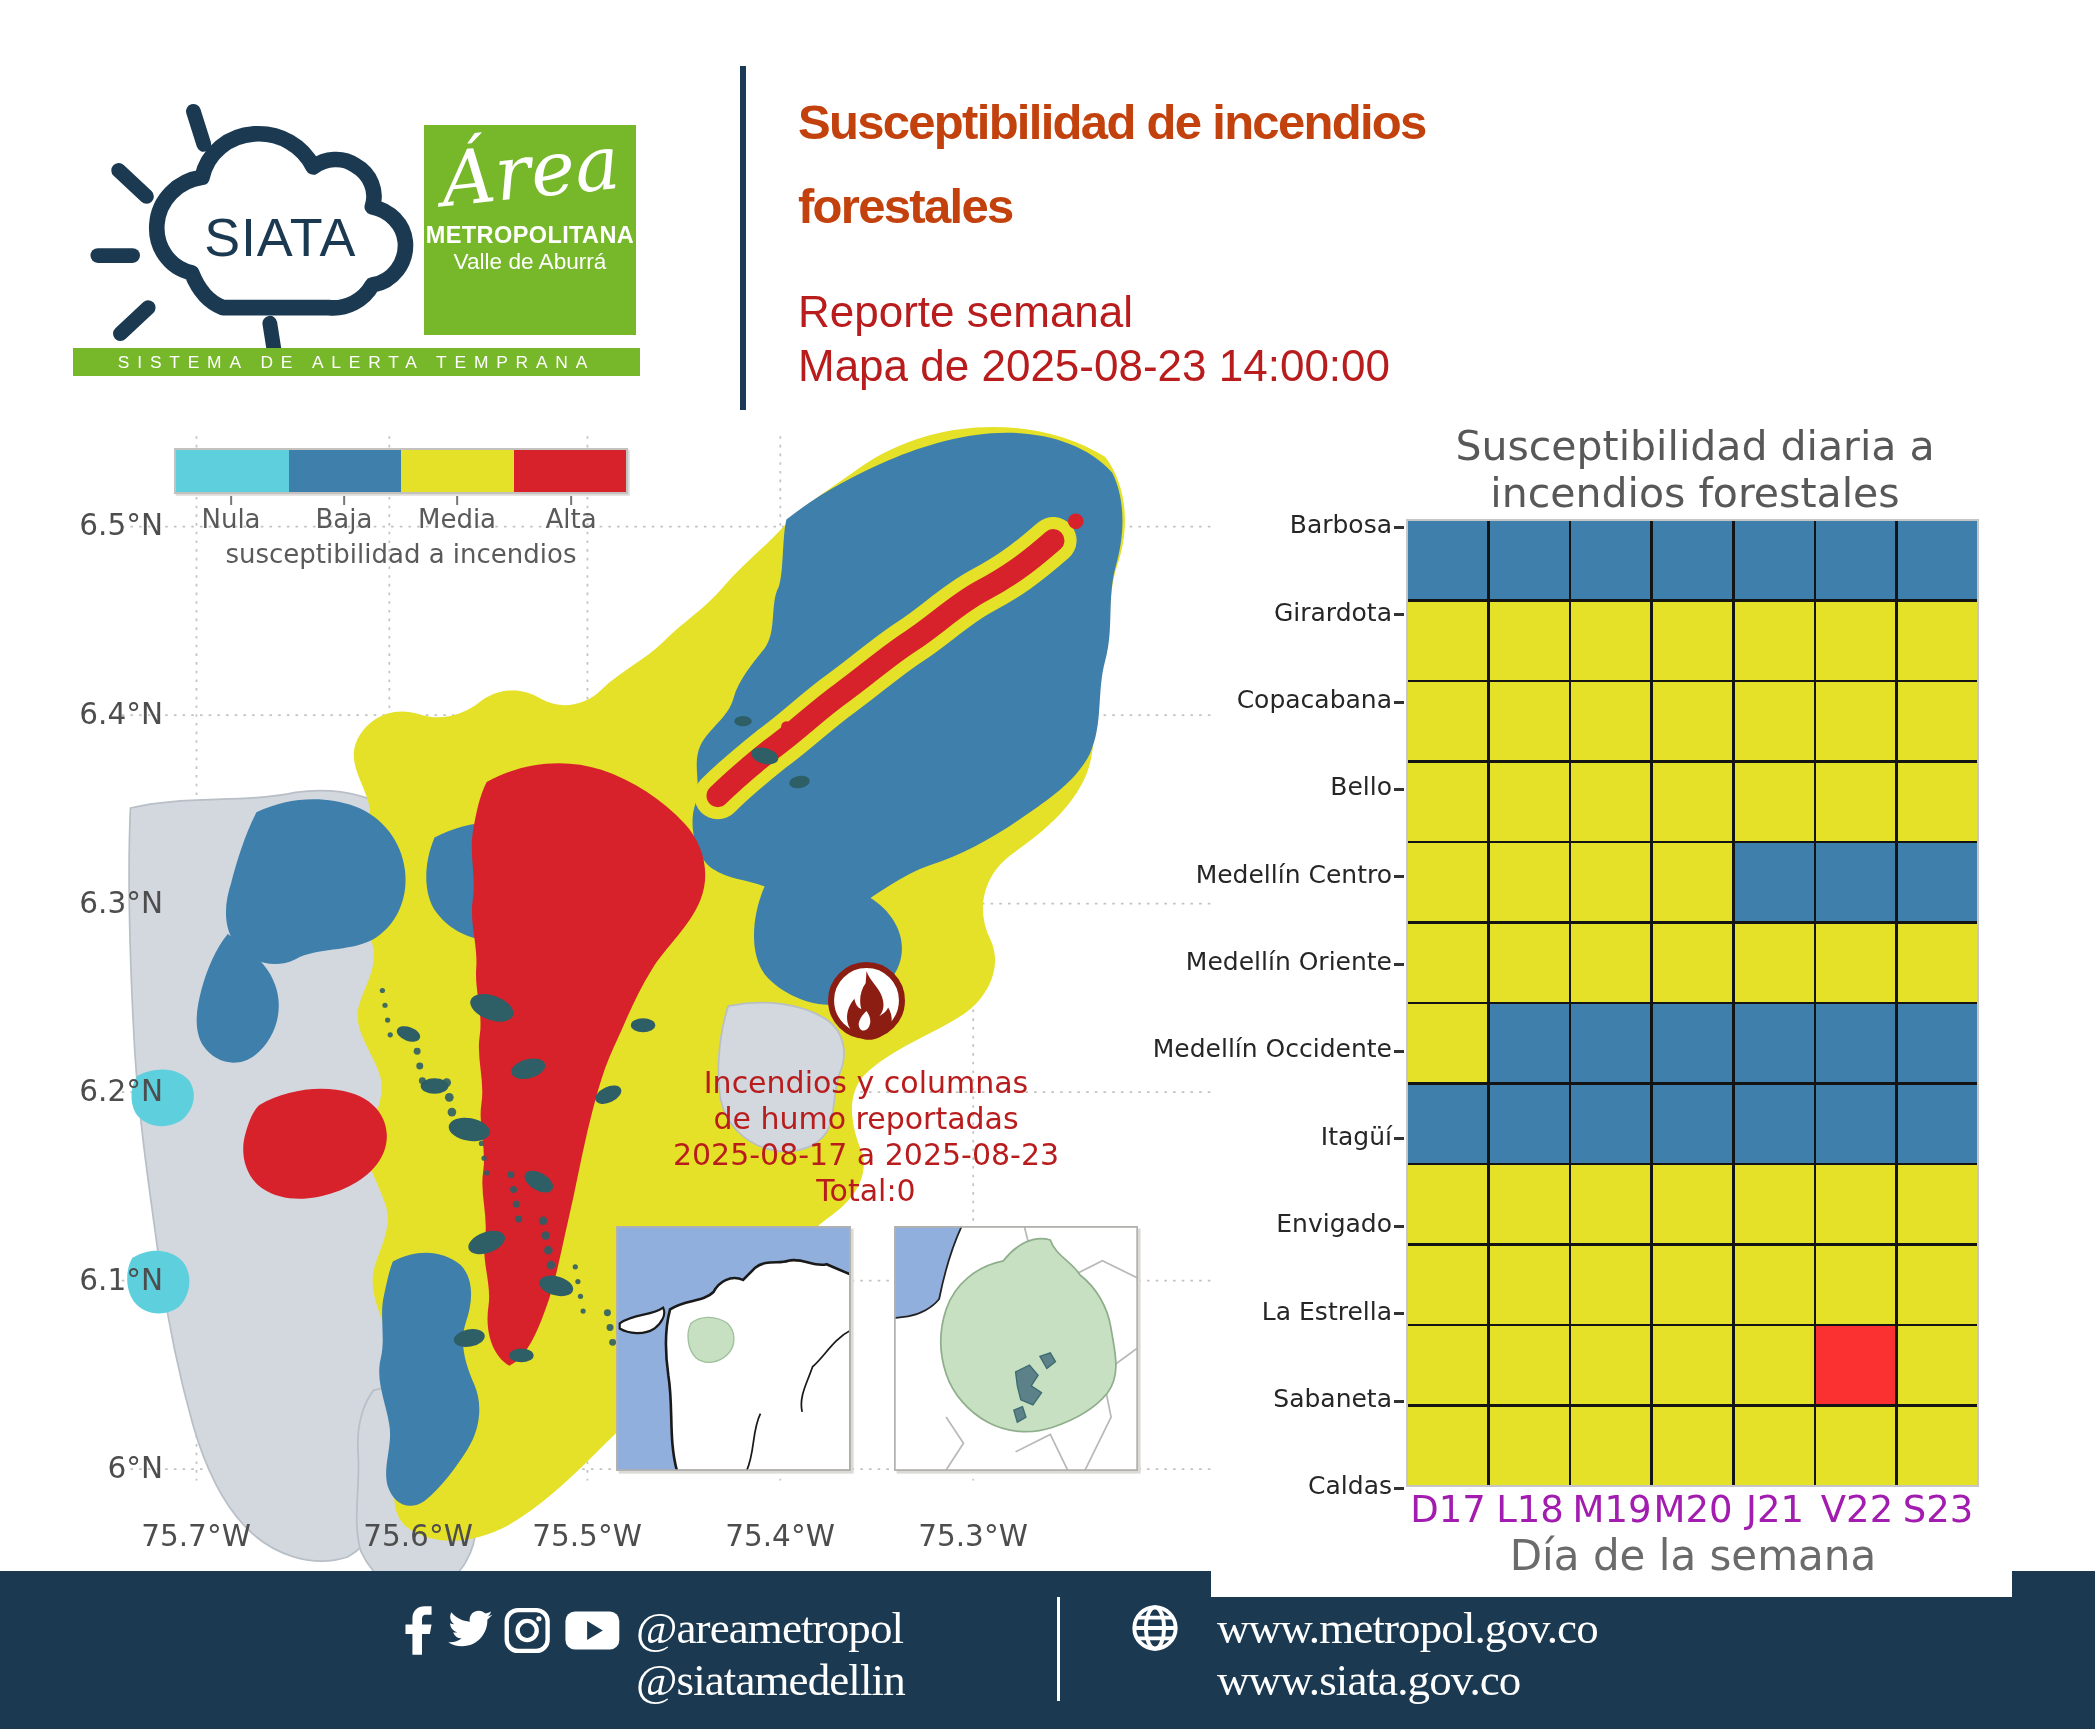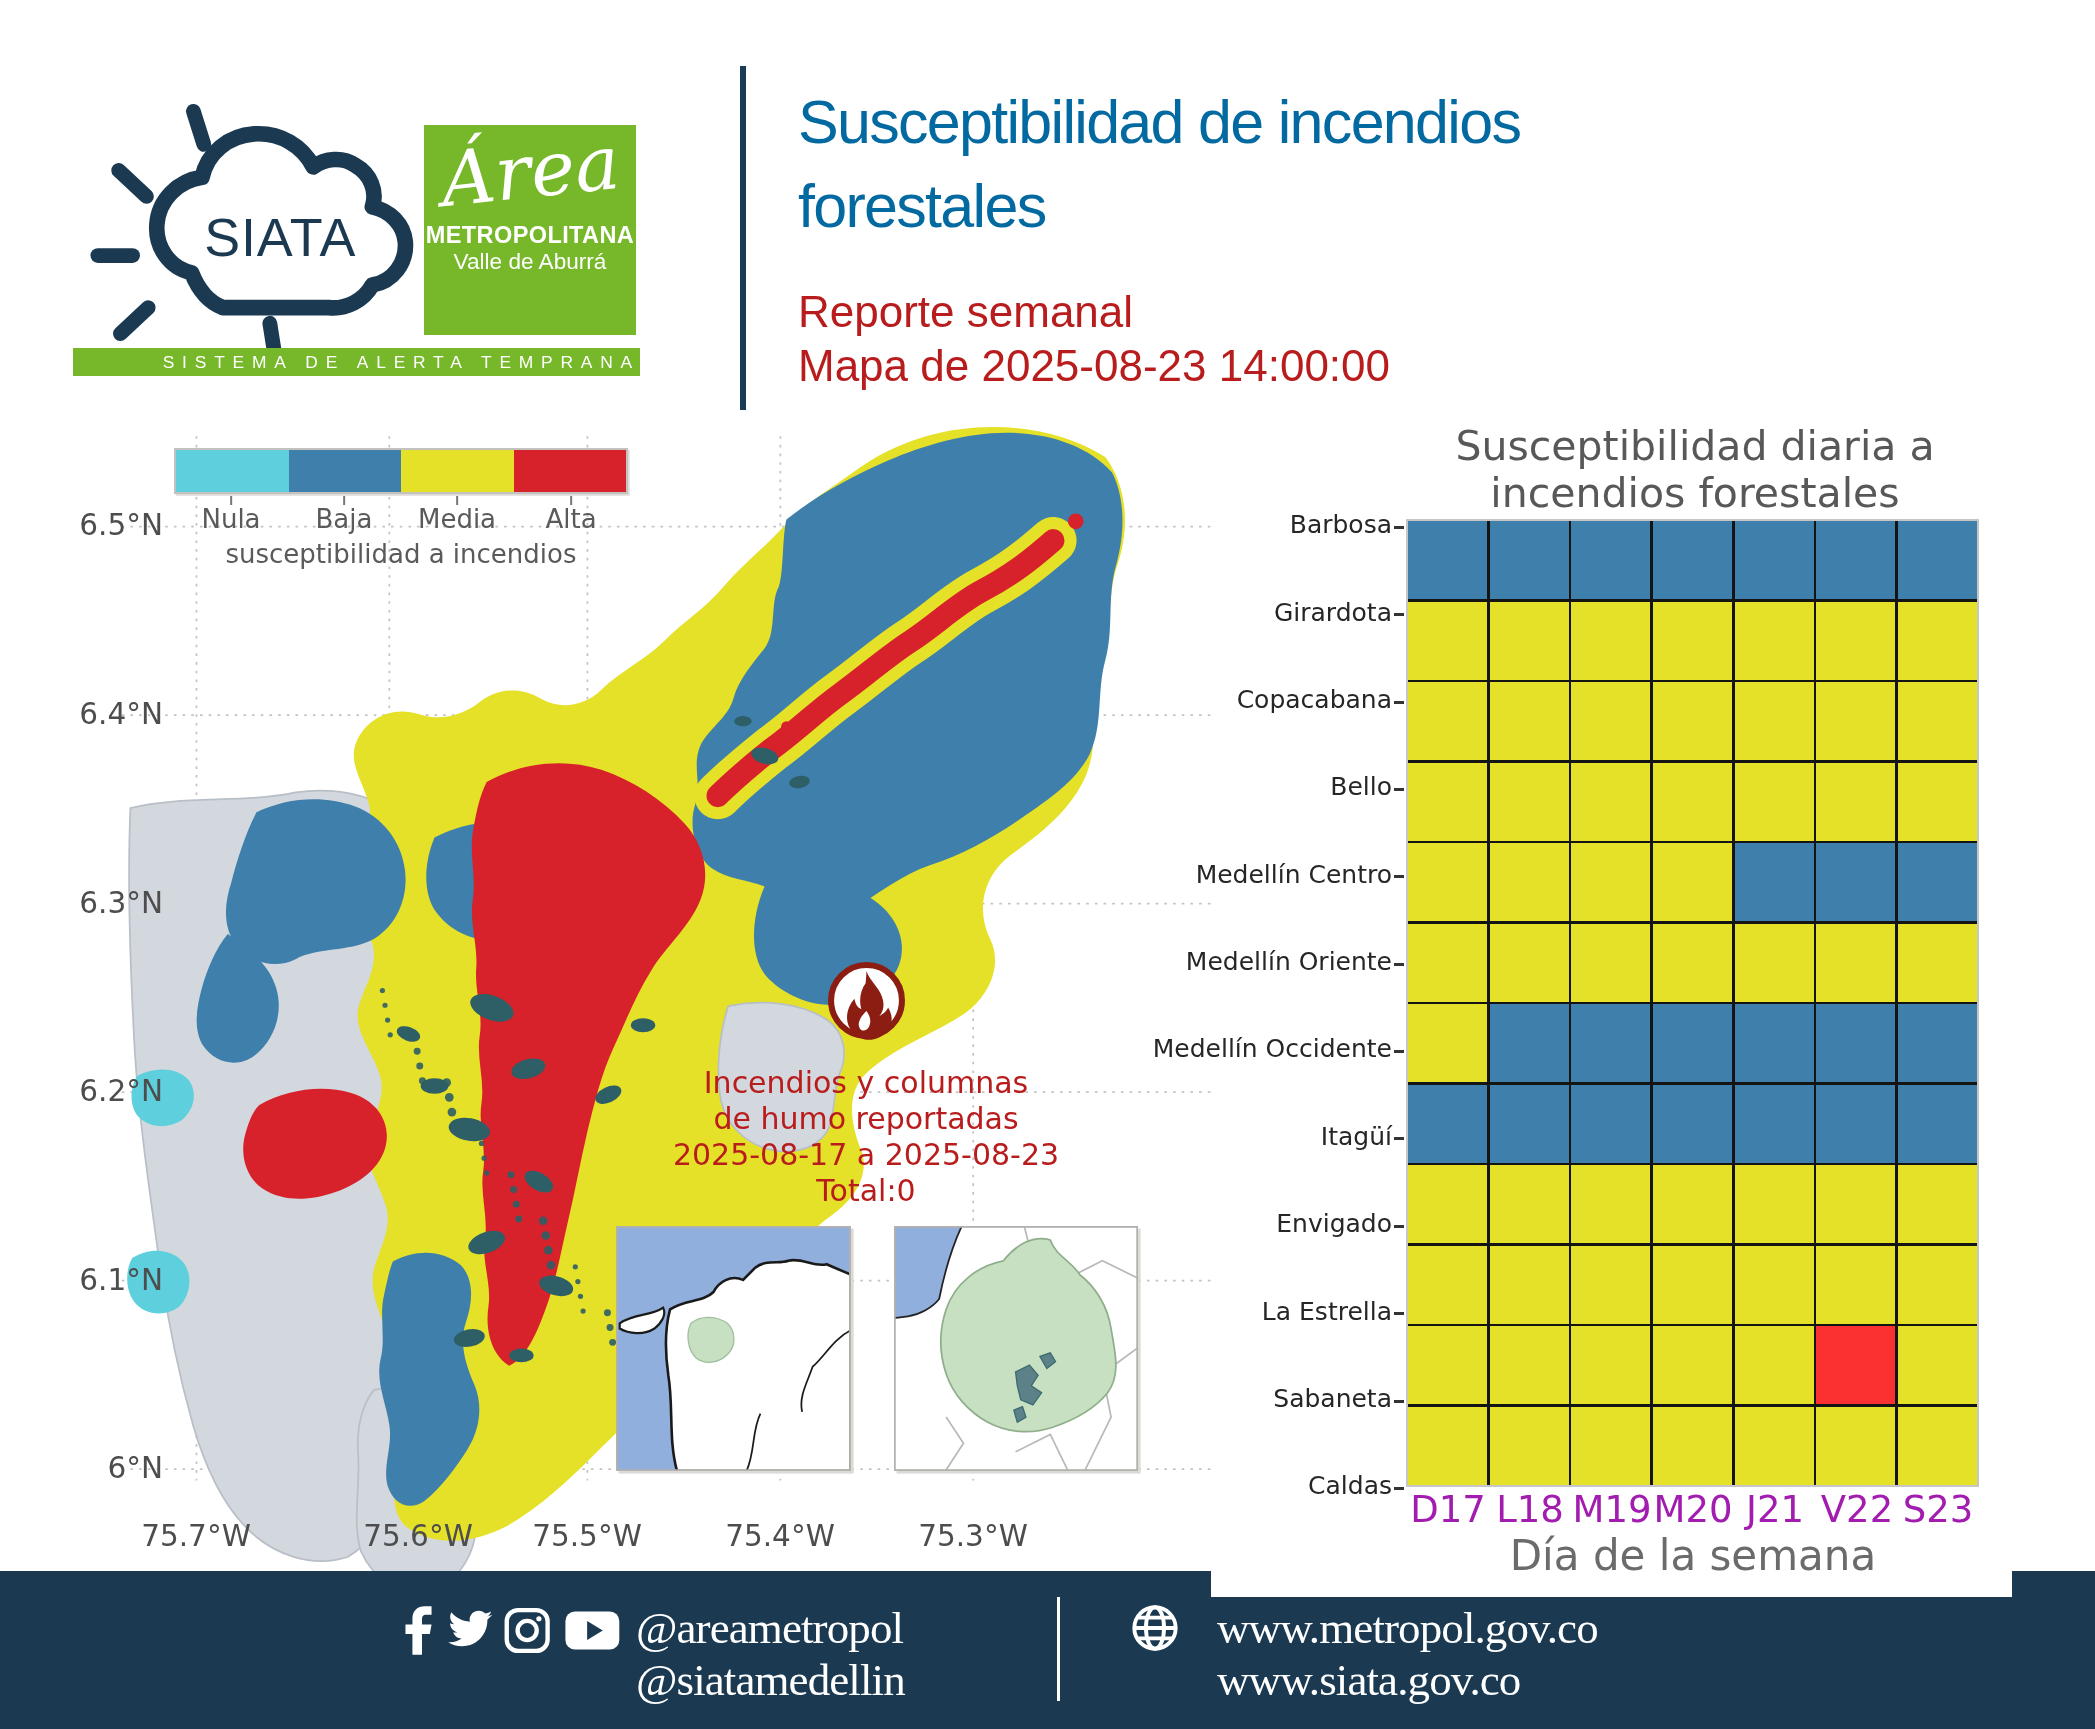--- a/index.html
+++ b/index.html
@@ -1,27 +1,27 @@
 <!DOCTYPE html>
 <html style="font-size:14px"><head>
 <meta charset="utf-8">
 <style>
   html,body{margin:0;padding:0;background:#fff}
   body{font-family:"DejaVu Sans",sans-serif}
   #canvas{position:relative;width:2095px;height:1729px;background:#fff;overflow:hidden}
   .abs{position:absolute}
   
-  .title-line{display:block;font-family:"Liberation Sans",sans-serif;font-weight:normal;
-              color:#0369a1;font-size:61px;line-height:84px;letter-spacing:-1.7px}
+  .title-line{display:block;font-family:"Liberation Sans",sans-serif;font-weight:bold;
+              color:#c2410c;font-size:49px;line-height:84px;letter-spacing:-1.7px}
   .hdr-sub{font-family:"Liberation Sans",sans-serif;color:#b91c1c;font-size:44px;line-height:50px}
   .area-box{background:#76b82a;color:#fff;text-align:center}
   .area-script{font-family:"DejaVu Serif",serif;font-style:italic;font-size:75px;line-height:78px;display:block;transform:rotate(-6deg)}
   .area-l1{font-family:"Liberation Sans",sans-serif;font-weight:bold;font-size:23.5px;letter-spacing:0.4px;display:block}
   .area-l2{font-family:"Liberation Sans",sans-serif;font-size:22.6px;display:block}
-  .tagline-bar{background:#76b82a;color:#fff;display:flex;align-items:center;justify-content:flex-end;
+  .tagline-bar{background:#76b82a;color:#fff;display:flex;align-items:center;justify-content:center;
                font-family:"Liberation Sans",sans-serif;font-size:17.4px;letter-spacing:7.8px;white-space:nowrap}
   .vdiv{background:#1b3a55}
   
   .lat-label,.lon-label{font-size:29.5px;color:#4d4d4d}
   .lat-label{width:130px;text-align:right}
   .lon-label{transform:translateX(-50%)}
   .legend-bar{display:flex;border:2.6px solid #c4c2bf;box-shadow:1.7px 1.7px 0 #dddbd8;box-sizing:border-box}
   .legend-seg{flex:1 1 0}
   .legend-label{font-size:26px;color:#5a5a5a;transform:translateX(-50%)}
   .legend-tick{width:1.7px;height:8.7px;background:#777;transform:translateX(-50%)}

